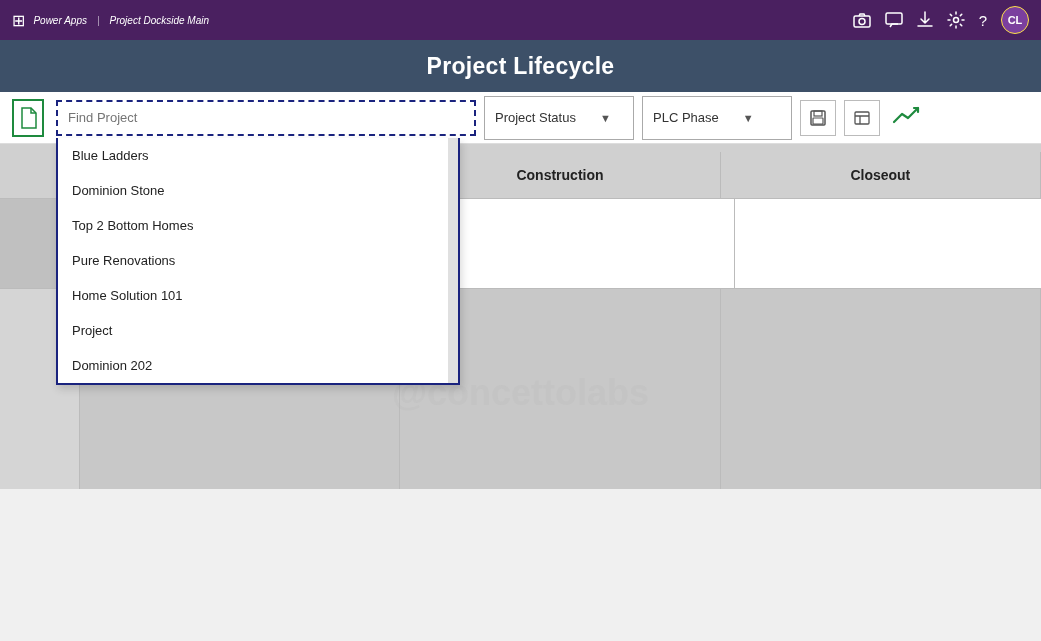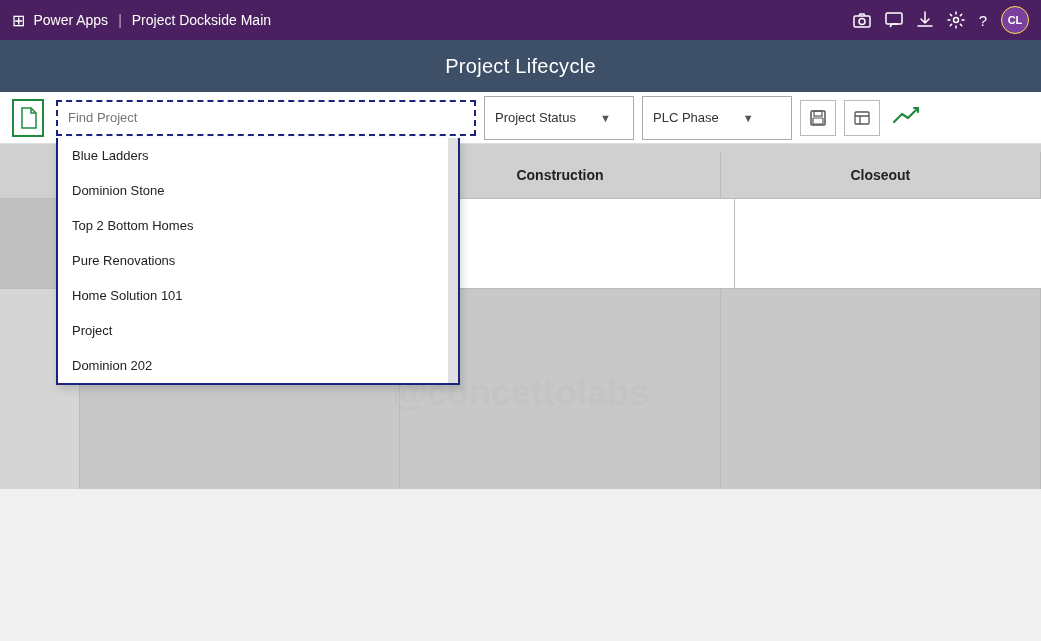--- a/index.html
+++ b/index.html
@@ -14,21 +14,22 @@
       padding: 0 12px;
       gap: 8px;
     }
     .nav-grid-icon {
       color: white;
       font-size: 16px;
       cursor: pointer;
     }
     .nav-title {
       color: white;
-      font-size: 14px;
+      font-size: 10px;
+      font-style: italic;
     }
     .nav-spacer { flex: 1; }
     .nav-icons {
       display: flex;
       align-items: center;
       gap: 14px;
     }
     .nav-icon-btn {
       color: white;
       font-size: 15px;
@@ -55,22 +56,22 @@
     .header-band {
       background: #3d5068;
       height: 52px;
       display: flex;
       align-items: center;
       justify-content: center;
       position: relative;
     }
     .header-title {
       color: white;
-      font-size: 20px;
-      font-weight: 400;
+      font-size: 23px;
+      font-weight: 700;
       letter-spacing: 0.3px;
     }
 
     
     .toolbar {
       background: #ffffff;
       border-bottom: 1px solid #ddd;
       height: 52px;
       display: flex;
       align-items: center;

